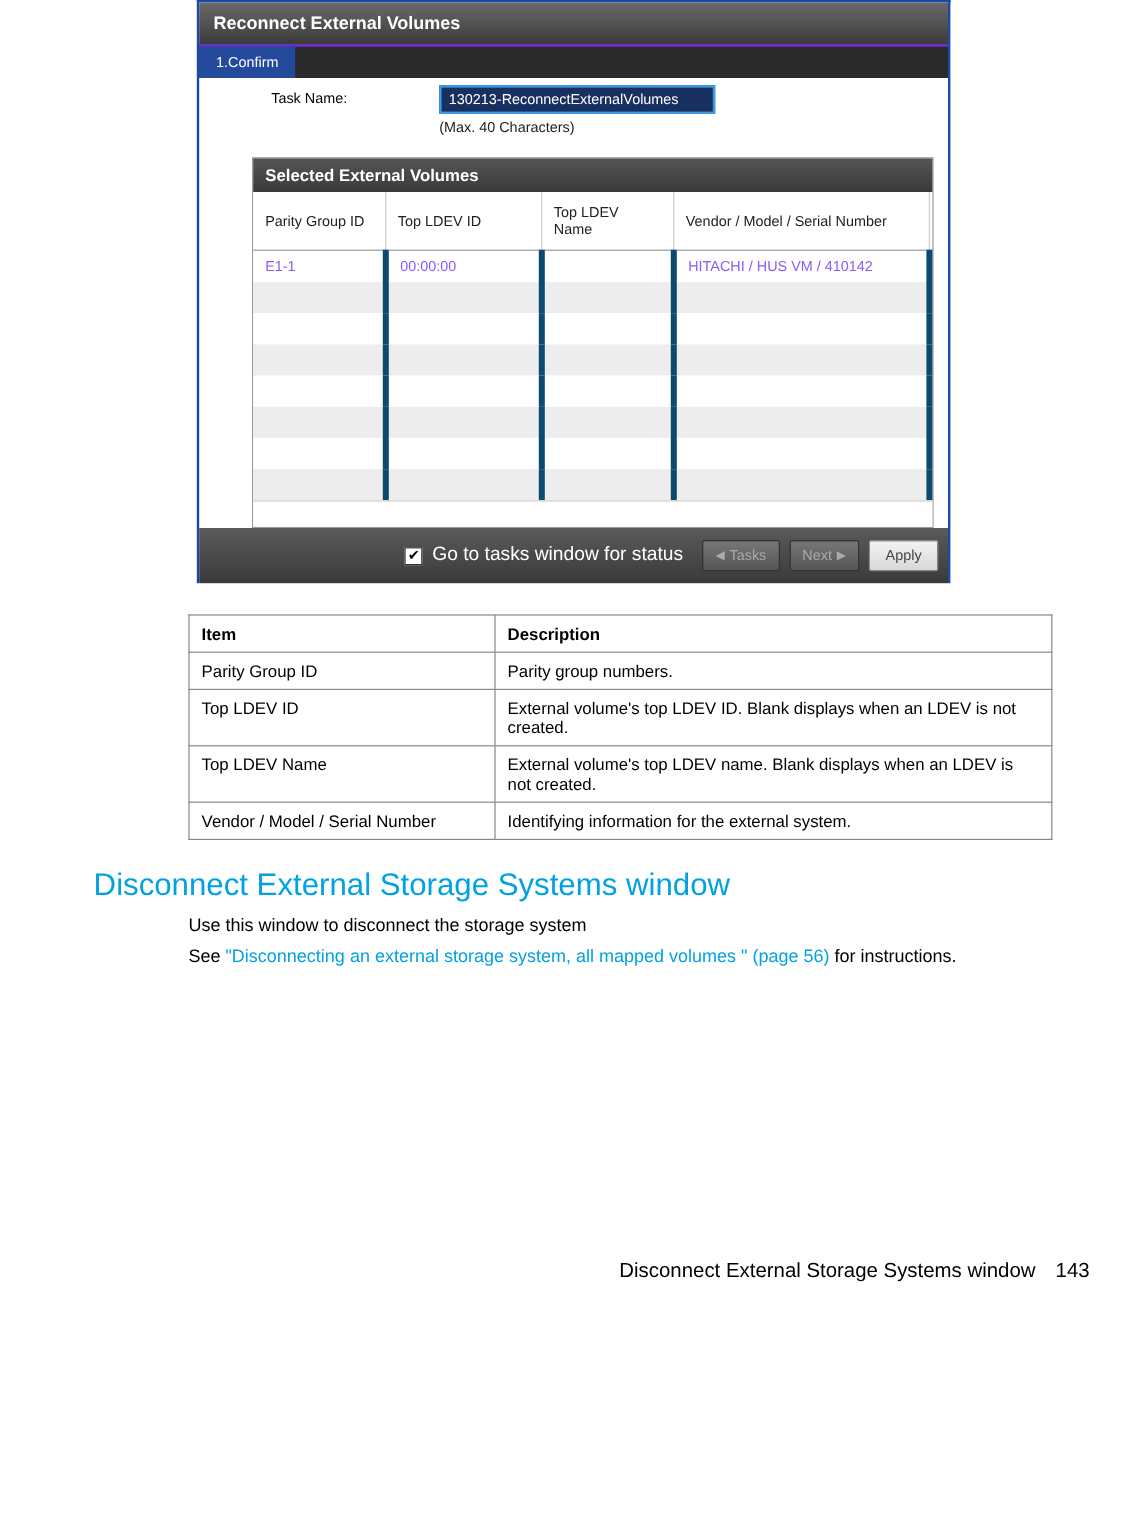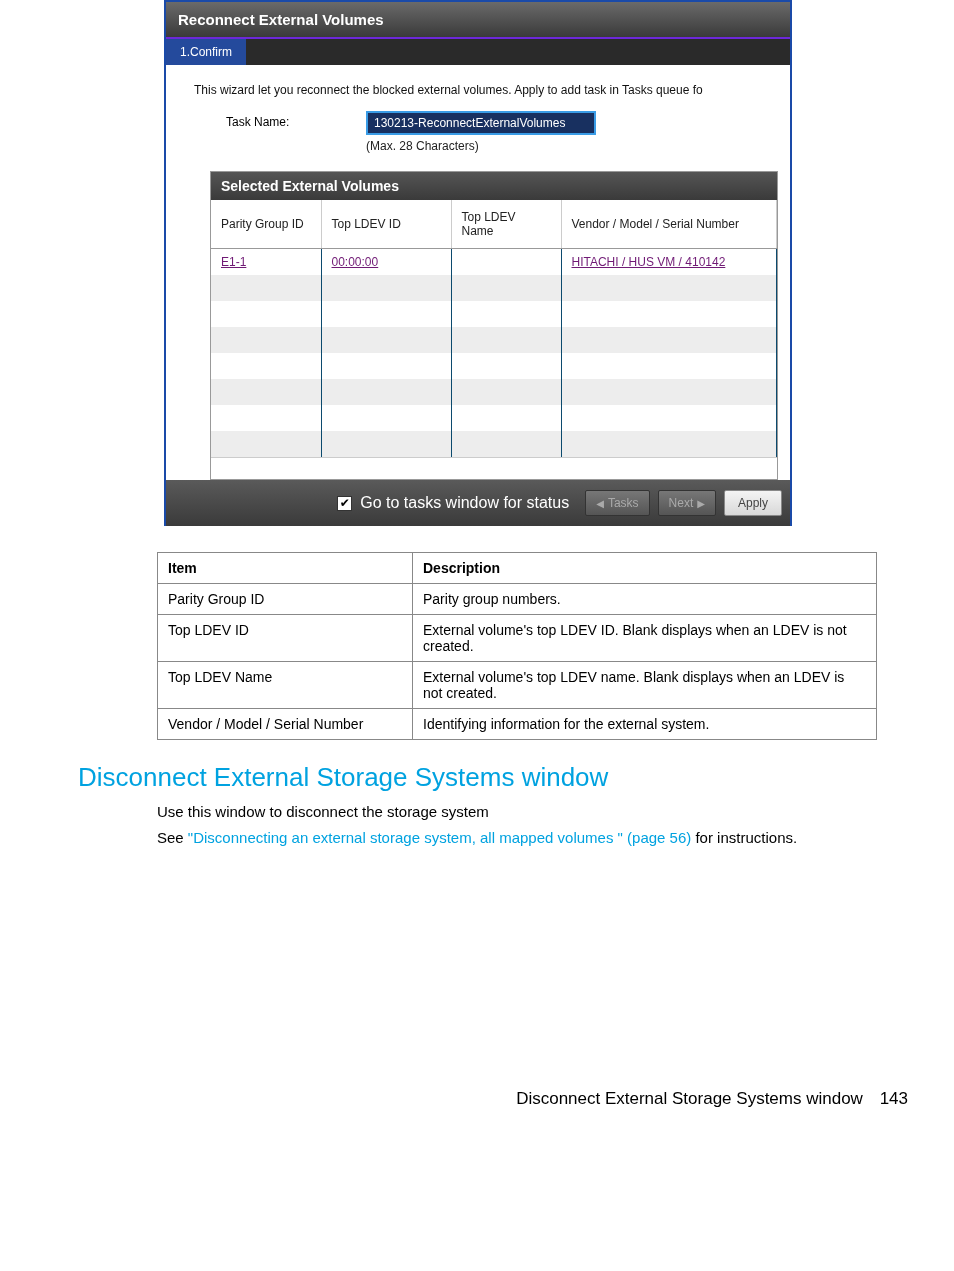--- a/index.html
+++ b/index.html
@@ -13,21 +13,21 @@
   .wizard-text { padding: 18px 12px 8px 28px; font-family: Verdana, sans-serif; font-size: 12px; color: #111; }
   .taskrow { display: flex; align-items: flex-start; padding: 6px 12px 10px 28px; font-family: Verdana, sans-serif; font-size: 12px; }
   .tasklabel { width: 140px; padding-top: 4px; margin-left: 32px; }
   .taskfield { }
   .taskinput { border: 2px solid #3a9ce6; background: #183060; color: #fff; font-family: Verdana, sans-serif; font-size: 12px; padding: 3px 6px; width: 230px; }
   .taskhint { font-size: 12px; color: #222; padding-top: 4px; }
   .seltable-wrap { margin: 8px 12px 0 44px; border: 1px solid #999; }
   .seltitlebar { background: linear-gradient(#555,#3a3a3a); color: #fff; font-weight: bold; font-family: Verdana, sans-serif; font-size: 14px; padding: 6px 10px; }
   .seltable { width: 100%; border-collapse: collapse; font-family: Verdana, sans-serif; font-size: 12px; }
   .seltable th { background: #fff; text-align: left; font-weight: normal; padding: 10px 10px; border-right: 1px solid #ccc; border-bottom: 1px solid #999; color: #222; }
-  .seltable td { padding: 6px 10px; border-right: 1px solid #0c4a6e; color: #701a75; height: 26px; text-decoration: underline; }
+  .seltable td { padding: 6px 10px; border-right: 5px solid #0c4a6e; color: #8b5cf6; height: 26px; }
   .seltable tr.odd td { background: #ededed; }
   .seltable tr.even td { background: #fff; }
   .footerbar-blank { height: 22px; background: #fff; border-top: 1px solid #ccc; }
   .wiz-footer { background: linear-gradient(#5a5a5a,#3a3a3a); padding: 10px 8px; display: flex; align-items: center; gap: 8px; justify-content: flex-end; margin-top: 0; }
   .checkbox { width: 15px; height: 15px; background: #fff; border: 1px solid #333; display: inline-flex; align-items: center; justify-content: center; font-size: 12px; color: #000; }
   .chk-label { color: #fff; font-family: Verdana, sans-serif; font-size: 16px; margin-right: 8px; }
   .btn { background: linear-gradient(#777,#555); color: #ddd; font-family: Verdana, sans-serif; font-size: 12px; padding: 5px 10px; border: 1px solid #333; border-radius: 2px; display: inline-flex; align-items: center; gap: 4px; min-width: 58px; justify-content: center; }
   .btn.disabled { color: #aaa; }
   .btn.light { background: linear-gradient(#f4f4f4,#d8d8d8); color: #444; border: 1px solid #888; }
   .tri { font-size: 10px; }
@@ -45,26 +45,25 @@
 
 <div class="page">
 
   <div class="screenshot">
     <div class="winbar">
       <span class="winbar-title">Reconnect External Volumes</span>
     </div>
     <div class="tabbar">
       <div class="tab">1.Confirm</div>
     </div>
-    <div class="wizard-text">This wizard let you reconnect the blocked external volumes. Apply to add task in Tasks queue fo</div>
     <div class="taskrow">
       <div class="tasklabel">Task Name:</div>
       <div class="taskfield">
         <input class="taskinput" value="130213-ReconnectExternalVolumes" style="">
-        <div class="taskhint">(Max. 28 Characters)</div>
+        <div class="taskhint">(Max. 40 Characters)</div>
       </div>
     </div>
 
     <div class="seltable-wrap">
       <div class="seltitlebar">Selected External Volumes</div>
       <table class="seltable">
         <colgroup>
             <col style="width:110px">
             <col style="width:130px">
             <col style="width:110px">

